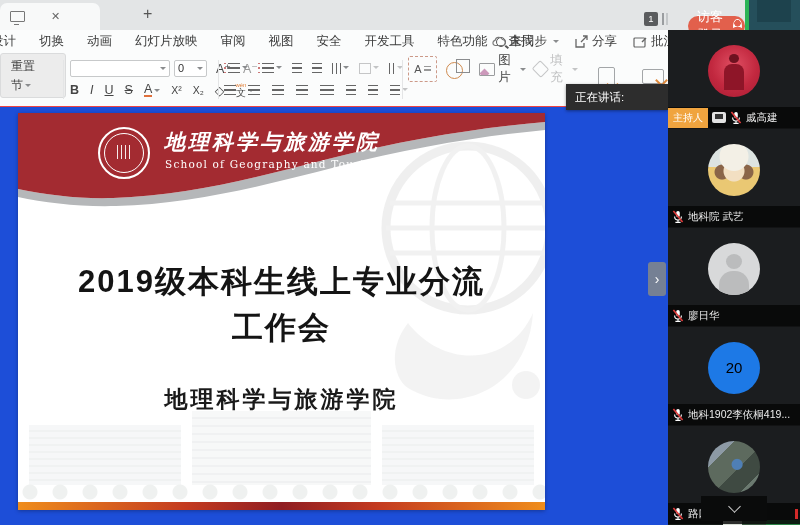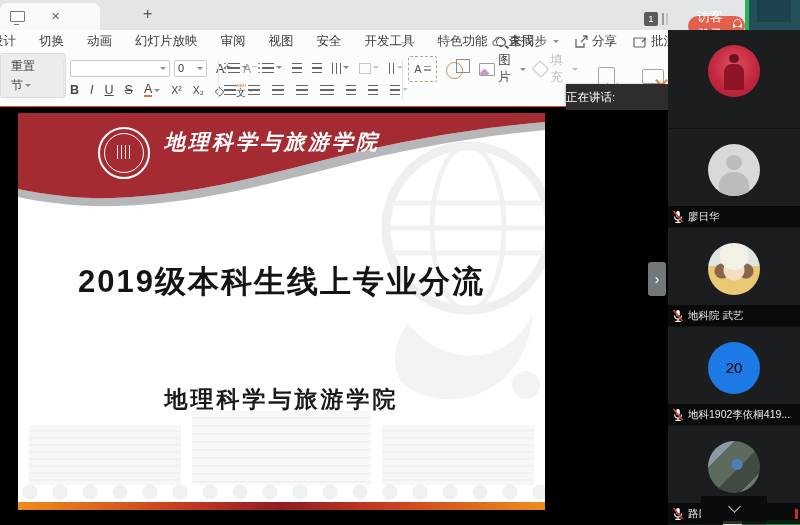--- a/index.html
+++ b/index.html
@@ -72,23 +72,23 @@
   .arr-ico{width:13px;height:11px;position:relative;flex:none;}
   .arr-ico::before{content:"";position:absolute;left:0;top:0;width:9px;height:7px;border:1.2px solid #4a7;}
   .arr-ico::after{content:"";position:absolute;right:0;bottom:0;width:9px;height:7px;border:1.2px solid #777;background:#fbfcfc;}
   .out-ico{width:10px;height:9px;border:1.4px solid #c5c6c7;flex:none;}
   .doc-ico{position:relative;width:15px;height:19px;border:1.4px solid #a3a6a8;border-radius:2px;}
   .scr-ico{position:relative;width:20px;height:13px;border:1.4px solid #a3a6a8;border-radius:2px;margin-top:2px;}
   .scr-ico::before{content:"";position:absolute;left:7px;bottom:-5px;width:4px;height:3px;background:#a3a6a8;}
   .wr{position:absolute;right:-3px;bottom:-2px;width:7px;height:7px;border-left:2.4px solid #e08a3c;border-bottom:2.4px solid #e08a3c;transform:rotate(-45deg);}
   
   .tooltip{position:absolute;left:566px;top:84px;width:102px;height:26px;background:#2d2d2d;color:#fff;
-      font-size:11.5px;line-height:26px;z-index:40;box-sizing:border-box;box-shadow:0 1px 3px rgba(0,0,0,.4);}
-  
-  .canvas{position:absolute;left:0;top:107px;width:668px;height:418px;background:#000000;}
+      font-size:11.5px;line-height:26px;padding-left:9px;z-index:40;box-sizing:border-box;box-shadow:0 1px 3px rgba(0,0,0,.4);}
+  
+  .canvas{position:absolute;left:0;top:107px;width:668px;height:418px;background:#1d4ed8;}
   .slide{position:absolute;left:18px;top:6px;width:527px;height:397px;background:#fff;
       box-shadow:0 1px 4px rgba(0,0,0,.3);overflow:hidden;}
   .hdr{position:absolute;left:0;top:0;width:527px;height:100px;}
   .seal{position:absolute;left:80px;top:14px;width:52px;height:52px;border:2px solid #fff;border-radius:50%;box-sizing:border-box;}
   .seal::before{content:"";position:absolute;inset:4px;border:1px solid #fff;border-radius:50%;}
   .seal::after{content:"";position:absolute;left:17px;top:16px;width:14px;height:14px;
       background:repeating-linear-gradient(90deg,#fff 0 1.5px,rgba(0,0,0,0) 1.5px 4px);opacity:.9;}
   .logo-cn{position:absolute;left:146px;top:15px;color:#fff;font-family:"DejaVu Serif",serif;font-style:italic;
       font-weight:bold;font-size:21px;letter-spacing:3px;white-space:nowrap;}
   .logo-en{position:absolute;left:147px;top:45px;color:#fff;font-family:"DejaVu Serif",serif;font-size:10.5px;letter-spacing:1.2px;}
@@ -318,76 +318,89 @@
   <div class="tooltip">正在讲话:</div>
 
   <div class="canvas">
     <div class="slide">
       <svg class="hdr" viewBox="0 0 527 100">
         <path d="M0,76 C30,82 60,86 95,85 C170,83 240,64 310,46 C390,26 460,15 527,9 L527,17 C465,23 395,34 318,54 C248,72 175,91 98,93 C62,94 28,90 0,84 Z" fill="#b5b7b9"></path>
         <path d="M0,0 H527 V9 C460,15 390,26 310,46 C240,64 170,83 95,85 C60,86 30,82 0,76 Z" fill="#a32b31"></path>
       </svg>
       <span class="seal"></span>
       <span class="logo-cn">地理科学与旅游学院</span>
+      <span class="logo-en">School of Geography and Tourism</span>
       <svg class="wm" width="220" height="300" viewBox="0 0 220 300">
         <circle cx="120" cy="95" r="82" fill="none" stroke="#d8d8d8" stroke-width="9"></circle>
         <ellipse cx="120" cy="95" rx="36" ry="82" fill="none" stroke="#dedede" stroke-width="5"></ellipse>
         <path d="M42,70 H198 M38,95 H202 M42,120 H198" stroke="#dedede" stroke-width="5" fill="none"></path>
         <path d="M60,190 C95,235 160,235 185,180 C180,255 110,285 60,255 C45,245 40,215 60,190 Z" fill="#e2e2e2"></path>
         <circle cx="178" cy="252" r="14" fill="#e2e2e2"></circle>
       </svg>
       <div class="s-title t1">2019级本科生线上专业分流</div>
+      <div class="s-title t2">工作会</div>
       <div class="s-org">地理科学与旅游学院</div>
       <div class="bldg">
         <div class="b-l"></div>
           <div class="b-c"></div>
           <div class="b-r"></div>
           <div class="trees"></div>
       </div>
       <div class="obar"></div>
     </div>
     <div class="expand">›</div>
   </div>
 
   <div class="green-strip"></div>
   <div class="teal"></div>
 
   <div class="sidebar">
 
     <div class="tile">
       <div class="avatar av-red"></div>
+      <div class="namebar nopad">
+        <span class="host">主持人</span>
+        <span class="share-ico"></span>
+        <svg class="mic" width="12" height="13" viewBox="0 0 12 13">
+            <rect x="4.2" y="1" width="3.6" height="6.2" rx="1.8" fill="#fff"></rect>
+            <path d="M2.6 6.6a3.4 3.4 0 0 0 6.8 0" stroke="#fff" stroke-width="1.1" fill="none"></path>
+            <path d="M6 10v2M3.4 12.4h5.2" stroke="#fff" stroke-width="1.1"></path>
+            <path d="M1.4 1 10.6 12" stroke="#e03c3c" stroke-width="1.6"></path>
+          </svg>
+        <span>戚高建</span>
+      </div>
+    </div>
+
+    <div class="tile">
+      <div class="avatar av-anime"></div>
+      <div class="namebar">
+        <svg class="mic" width="12" height="13" viewBox="0 0 12 13">
+            <rect x="4.2" y="1" width="3.6" height="6.2" rx="1.8" fill="#fff"></rect>
+            <path d="M2.6 6.6a3.4 3.4 0 0 0 6.8 0" stroke="#fff" stroke-width="1.1" fill="none"></path>
+            <path d="M6 10v2M3.4 12.4h5.2" stroke="#fff" stroke-width="1.1"></path>
+            <path d="M1.4 1 10.6 12" stroke="#e03c3c" stroke-width="1.6"></path>
+          </svg>
+        <span>地科院 武艺</span>
+      </div>
     </div>
 
     <div class="tile">
       <div class="avatar av-gray"></div>
       <div class="namebar">
         <svg class="mic" width="12" height="13" viewBox="0 0 12 13">
             <rect x="4.2" y="1" width="3.6" height="6.2" rx="1.8" fill="#fff"></rect>
             <path d="M2.6 6.6a3.4 3.4 0 0 0 6.8 0" stroke="#fff" stroke-width="1.1" fill="none"></path>
             <path d="M6 10v2M3.4 12.4h5.2" stroke="#fff" stroke-width="1.1"></path>
             <path d="M1.4 1 10.6 12" stroke="#e03c3c" stroke-width="1.6"></path>
           </svg>
         <span>廖日华</span>
       </div>
     </div>
 
     <div class="tile">
-      <div class="avatar av-anime"></div>
-      <div class="namebar">
-        <svg class="mic" width="12" height="13" viewBox="0 0 12 13">
-            <rect x="4.2" y="1" width="3.6" height="6.2" rx="1.8" fill="#fff"></rect>
-            <path d="M2.6 6.6a3.4 3.4 0 0 0 6.8 0" stroke="#fff" stroke-width="1.1" fill="none"></path>
-            <path d="M6 10v2M3.4 12.4h5.2" stroke="#fff" stroke-width="1.1"></path>
-            <path d="M1.4 1 10.6 12" stroke="#e03c3c" stroke-width="1.6"></path>
-          </svg>
-        <span>地科院 武艺</span>
-      </div>
-    </div>
-
-    <div class="tile">
       <div class="avatar av-num">
         <span>20</span>
       </div>
       <div class="namebar">
         <svg class="mic" width="12" height="13" viewBox="0 0 12 13">
             <rect x="4.2" y="1" width="3.6" height="6.2" rx="1.8" fill="#fff"></rect>
             <path d="M2.6 6.6a3.4 3.4 0 0 0 6.8 0" stroke="#fff" stroke-width="1.1" fill="none"></path>
             <path d="M6 10v2M3.4 12.4h5.2" stroke="#fff" stroke-width="1.1"></path>
             <path d="M1.4 1 10.6 12" stroke="#e03c3c" stroke-width="1.6"></path>
           </svg>

